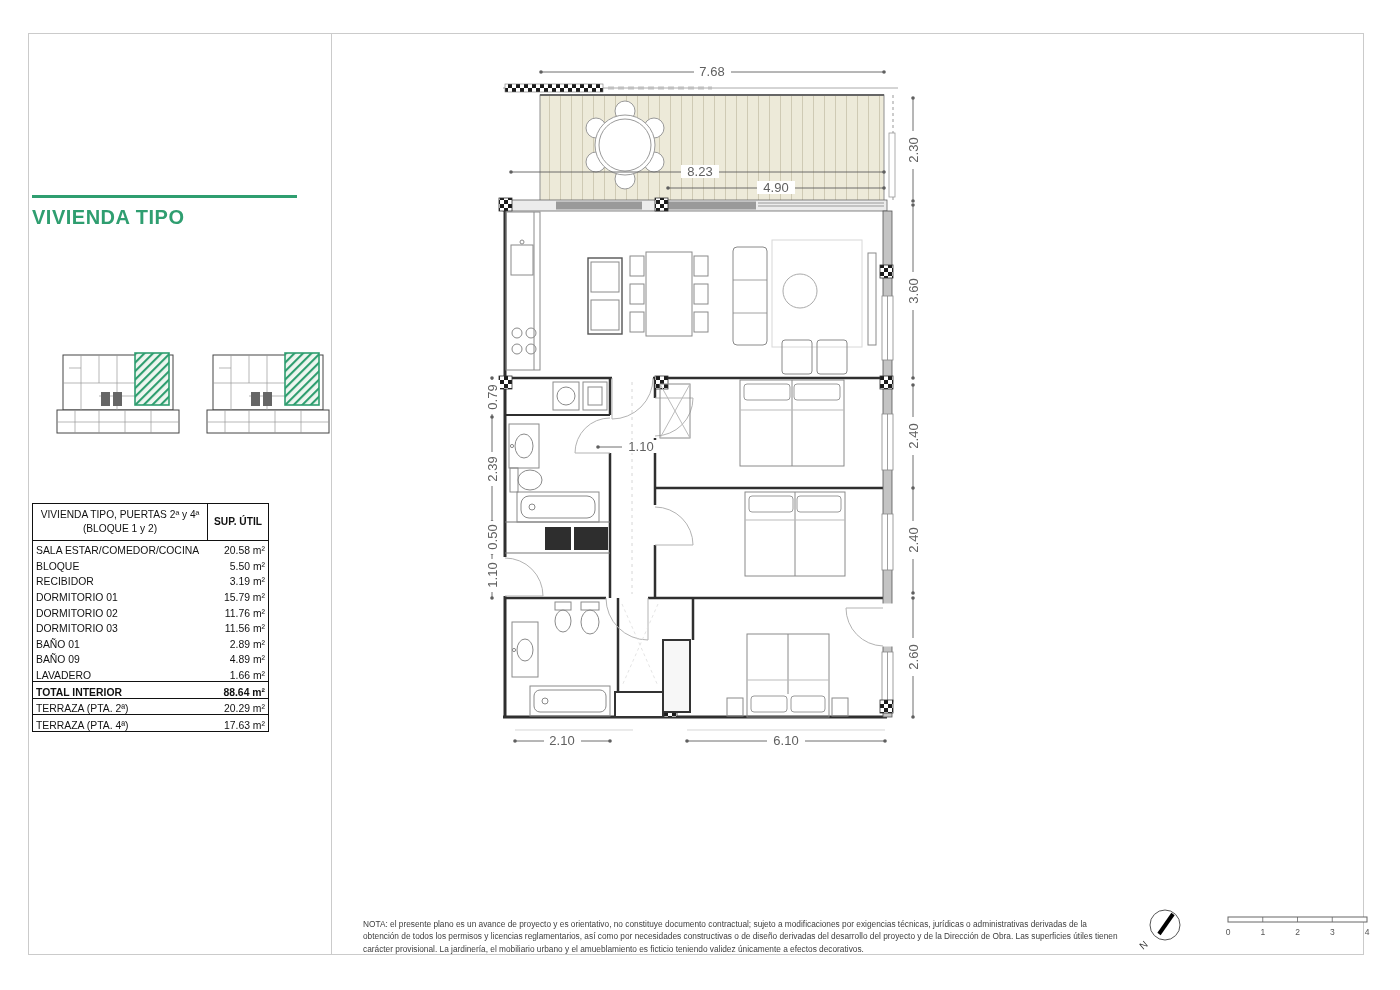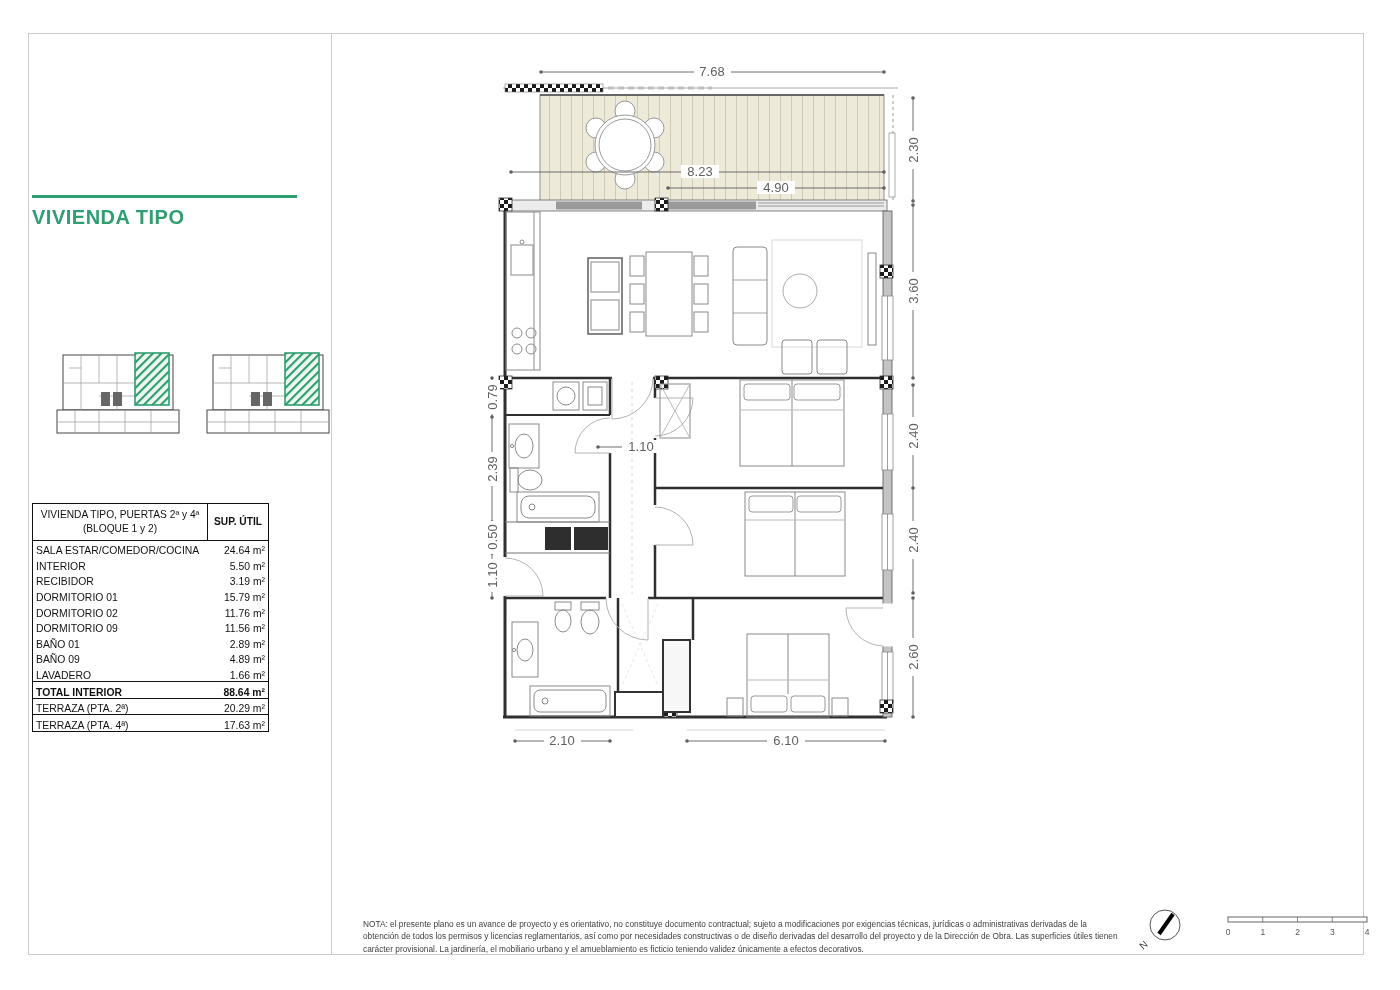--- a/index.html
+++ b/index.html
@@ -98,40 +98,40 @@
   <div class="stable">
     <div class="thead">
       <div class="thc1">
         <div>VIVIENDA TIPO, PUERTAS 2ª y 4ª</div>
         <div>(BLOQUE 1 y 2)</div>
       </div>
       <div class="thc2">SUP. ÚTIL</div>
     </div>
     <div class="trow">
         <span class="tlabel">SALA ESTAR/COMEDOR/COCINA</span>
-        <span class="tval">24.64 m²</span>
-      </div>
-    <div class="trow">
-        <span class="tlabel">INTERIOR</span>
+        <span class="tval">20.58 m²</span>
+      </div>
+    <div class="trow">
+        <span class="tlabel">BLOQUE</span>
         <span class="tval">5.50 m²</span>
       </div>
     <div class="trow">
         <span class="tlabel">RECIBIDOR</span>
         <span class="tval">3.19 m²</span>
       </div>
     <div class="trow">
         <span class="tlabel">DORMITORIO 01</span>
         <span class="tval">15.79 m²</span>
       </div>
     <div class="trow">
         <span class="tlabel">DORMITORIO 02</span>
         <span class="tval">11.76 m²</span>
       </div>
     <div class="trow">
-        <span class="tlabel">DORMITORIO 09</span>
+        <span class="tlabel">DORMITORIO 03</span>
         <span class="tval">11.56 m²</span>
       </div>
     <div class="trow">
         <span class="tlabel">BAÑO 01</span>
         <span class="tval">2.89 m²</span>
       </div>
     <div class="trow">
         <span class="tlabel">BAÑO 09</span>
         <span class="tval">4.89 m²</span>
       </div>

